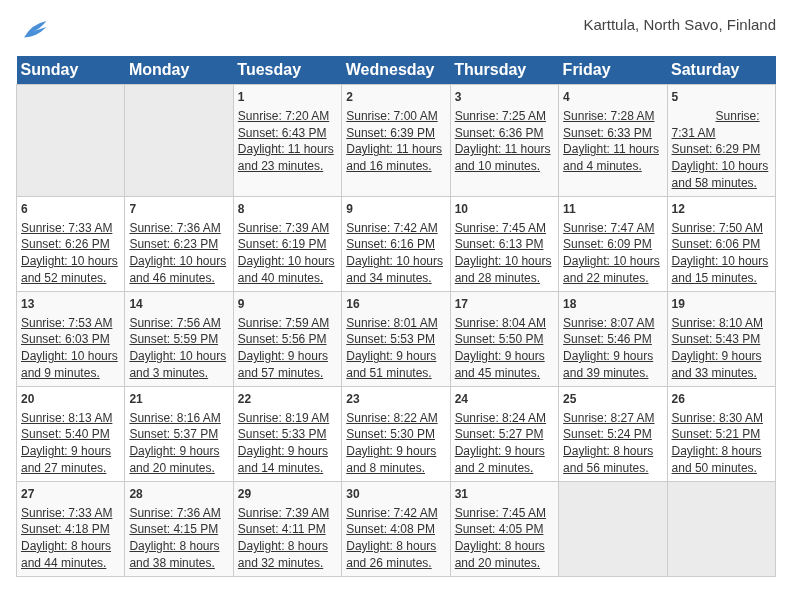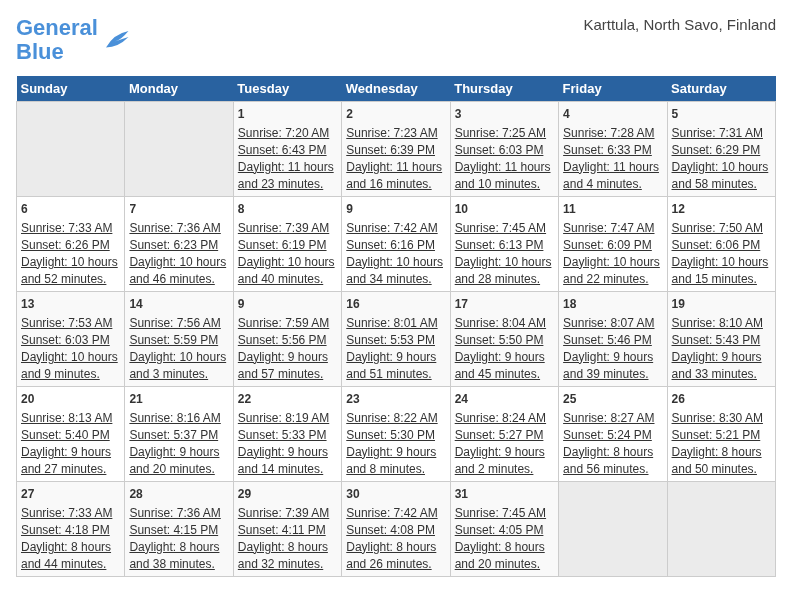--- a/index.html
+++ b/index.html
@@ -50,21 +50,21 @@
     table {
       width: 100%;
       border-collapse: collapse;
       font-size: 11px;
     }
     thead tr th {
       background: #2962a0;
       color: #fff;
       padding: 5px 4px;
       text-align: left;
-      font-size: 13px;
+      font-size: 16px;
       font-weight: bold;
     }
     tbody tr td {
       border: 1px solid #ccc;
       vertical-align: top;
       padding: 4px 4px;
       min-height: 72px;
       height: 80px;
       width: 14.28%;
       background: #fff;
@@ -90,26 +90,20 @@
     }
     tbody tr:nth-child(odd) td.empty {
       background: #ebebeb !important;
     }
   </style>
 </head>
 <body>
 
 <div class="header">
   <div class="logo">
-    <div>
-      <div class="logo-text">
-        <span>General</span><br>
-        <span style="color:#4a90d9">Blue</span>
-      </div>
-    </div>
     <svg class="logo-bird" viewBox="0 0 40 36" fill="none" xmlns="http://www.w3.org/2000/svg">
       <path d="M8 28 Q18 10 38 6 Q28 18 20 20 Q30 16 38 14 Q24 28 8 28Z" fill="#4a90d9"></path>
     </svg>
   </div>
   <div class="title-block">
     <div class="subtitle">Karttula, North Savo, Finland</div>
   </div>
 </div>
 
 <table>
@@ -125,33 +119,33 @@
       </tr>
   </thead>
   <tbody id="calendar-body">
   <tr>
         <td class="empty"></td>
         <td class="empty"></td>
         <td><span class="day-num">1</span><span class="day-info" style="white-space: pre-line;">Sunrise: 7:20 AM
 Sunset: 6:43 PM
 Daylight: 11 hours
 and 23 minutes.</span></td>
-        <td><span class="day-num">2</span><span class="day-info" style="white-space: pre-line;">Sunrise: 7:23 AM
+        <td><span class="day-num">2</span><span class="day-info" style="white-space: pre-line;">Sunrise: 7:00 AM
 Sunset: 6:39 PM
 Daylight: 11 hours
 and 16 minutes.</span></td>
         <td><span class="day-num">3</span><span class="day-info" style="white-space: pre-line;">Sunrise: 7:25 AM
-Sunset: 6:03 PM
+Sunset: 6:36 PM
 Daylight: 11 hours
 and 10 minutes.</span></td>
         <td><span class="day-num">4</span><span class="day-info" style="white-space: pre-line;">Sunrise: 7:28 AM
 Sunset: 6:33 PM
 Daylight: 11 hours
 and 4 minutes.</span></td>
-        <td><span class="day-num">5</span><span class="day-info" style="white-space: pre-line;">Sunrise: 7:31 AM
+        <td><span class="day-num">5</span><span class="day-info" style="white-space: pre-line; margin-left: 44px;">Sunrise: 7:31 AM
 Sunset: 6:29 PM
 Daylight: 10 hours
 and 58 minutes.</span></td>
       </tr>
       <tr>
         <td><span class="day-num">6</span><span class="day-info" style="white-space: pre-line;">Sunrise: 7:33 AM
 Sunset: 6:26 PM
 Daylight: 10 hours
 and 52 minutes.</span></td>
         <td><span class="day-num">7</span><span class="day-info" style="white-space: pre-line;">Sunrise: 7:36 AM

